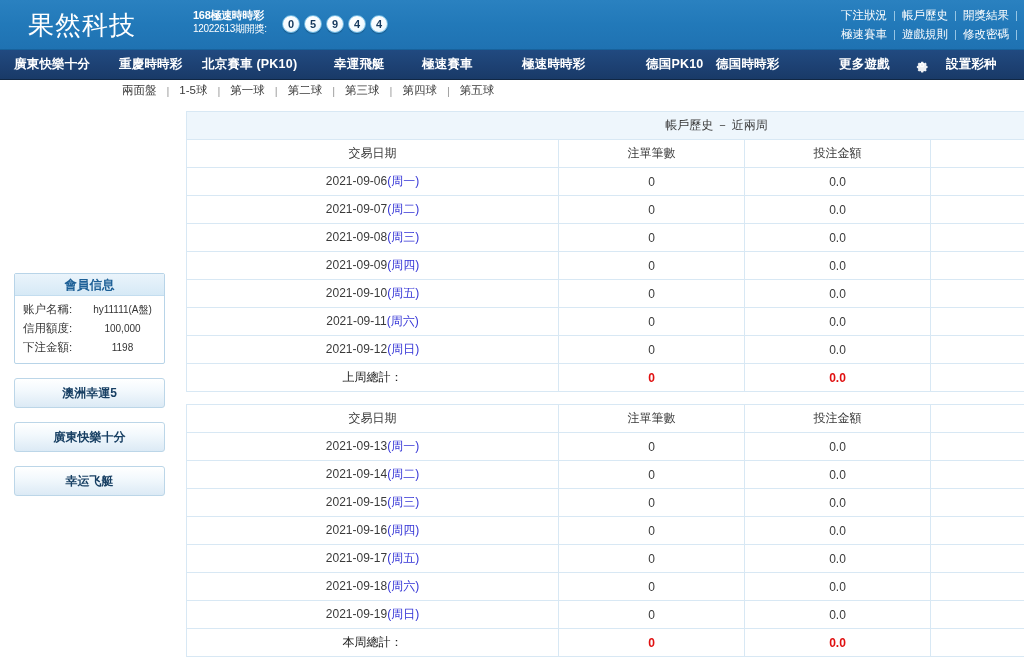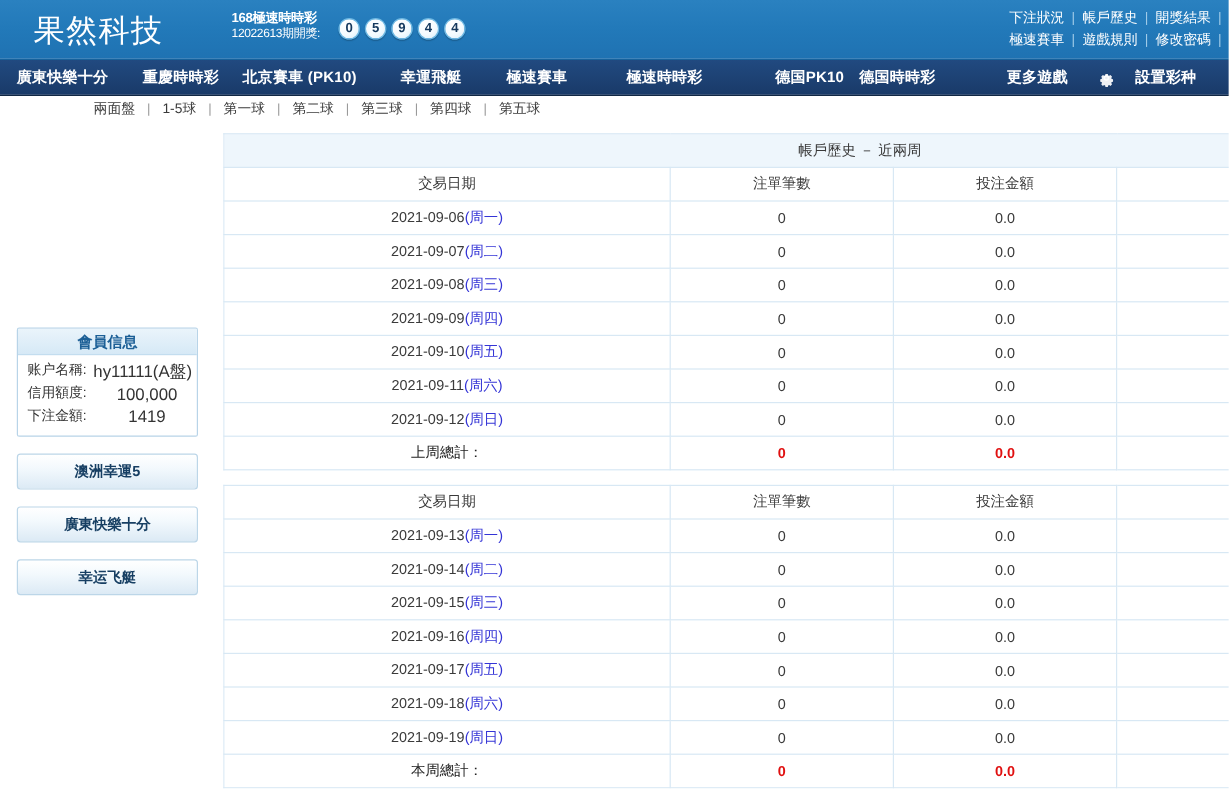--- a/index.html
+++ b/index.html
@@ -97,21 +97,21 @@
   }
   .gear-wrap { display: flex; align-items: center; gap: 16px; }
   .gear-icon { width: 16px; height: 16px; display: block; }
 
   
   .subnav {
     height: 22px;
     background: #fff;
     display: flex;
     align-items: center;
-    padding-left: 68px;
+    padding-left: 112px;
     border-bottom: 1px solid #ffffff;
   }
   .subnav a {
     color: #3a3a3a;
     font-size: 11.5px;
     text-decoration: none;
     padding: 0 10px;
   }
   .subnav .sep { color: #9a9a9a; font-size: 11px; }
 
@@ -146,21 +146,21 @@
   }
   .member-rows { padding: 4px 0 6px; }
   .member-row {
     display: flex;
     font-size: 11.5px;
     line-height: 19px;
     color: #333;
     padding: 0 4px;
   }
   .mr-label { width: 66px; text-align: left; padding-left: 4px; white-space: nowrap; }
-  .mr-value { flex: 1; text-align: center; white-space: nowrap; font-size: 14px; }
+  .mr-value { flex: 1; text-align: center; white-space: nowrap; font-size: 10px; }
 
   
   .side-btn {
     width: 151px;
     height: 30px;
     margin-top: 14px;
     border: 1px solid #bcd6e8;
     border-radius: 3px;
     background: linear-gradient(to bottom, #ffffff 0%, #f3f9fd 40%, #dceaf5 100%);
     color: #173f63;
@@ -292,21 +292,21 @@
           <div class="member-row">
             <span class="mr-label">账户名稱:</span>
             <span class="mr-value">hy11111(A盤)</span>
           </div>
           <div class="member-row">
             <span class="mr-label">信用額度:</span>
             <span class="mr-value">100,000</span>
           </div>
           <div class="member-row">
             <span class="mr-label">下注金額:</span>
-            <span class="mr-value">1419</span>
+            <span class="mr-value">1198</span>
           </div>
         </div>
     </div>
     <div id="sidebtns">
         <div class="side-btn">澳洲幸運5</div>
         <div class="side-btn">廣東快樂十分</div>
         <div class="side-btn">幸运飞艇</div>
       </div>
   </div>
 

